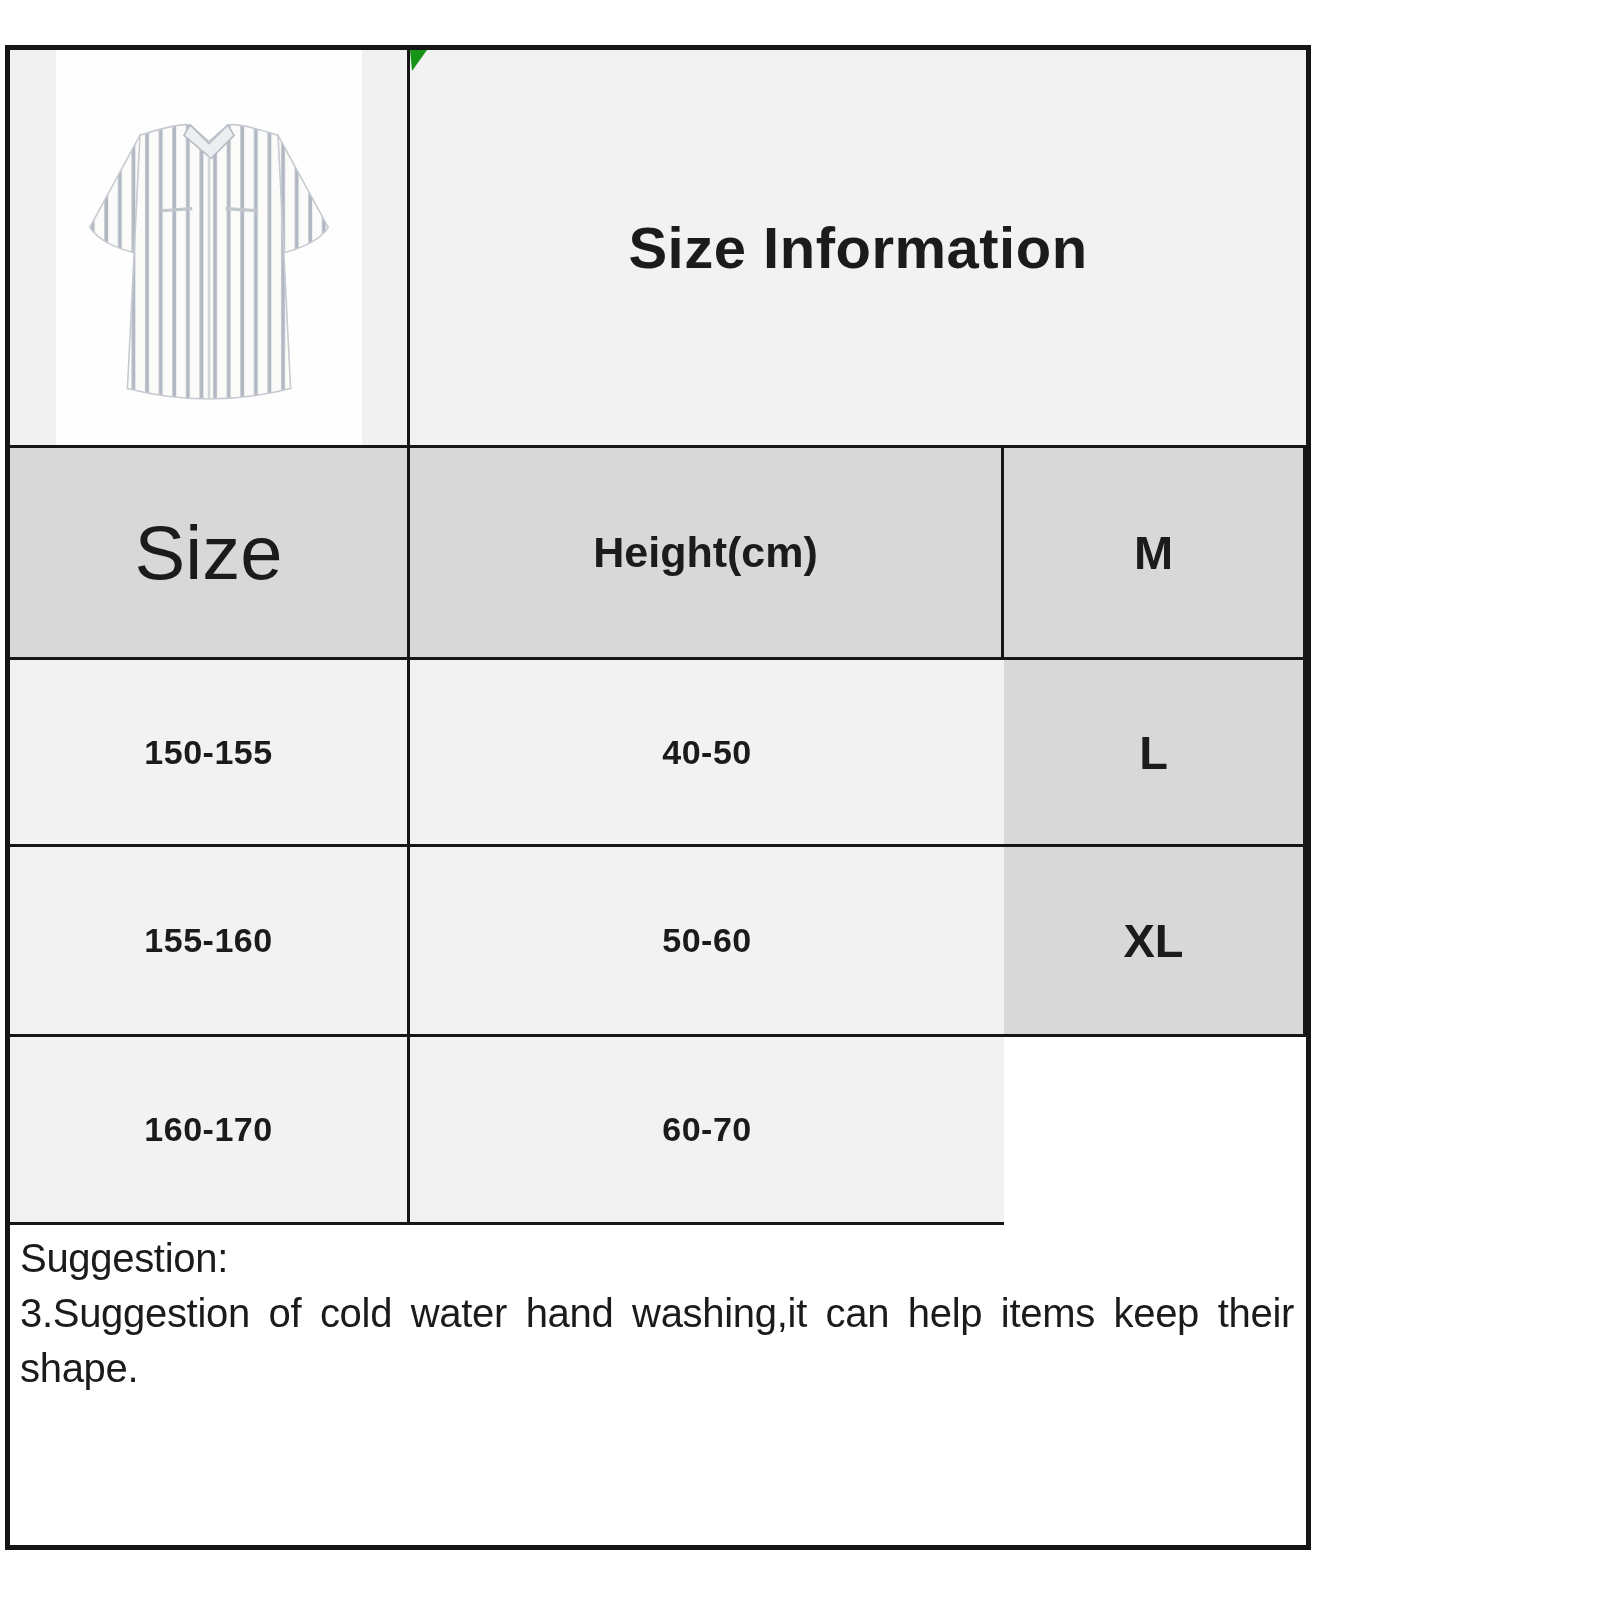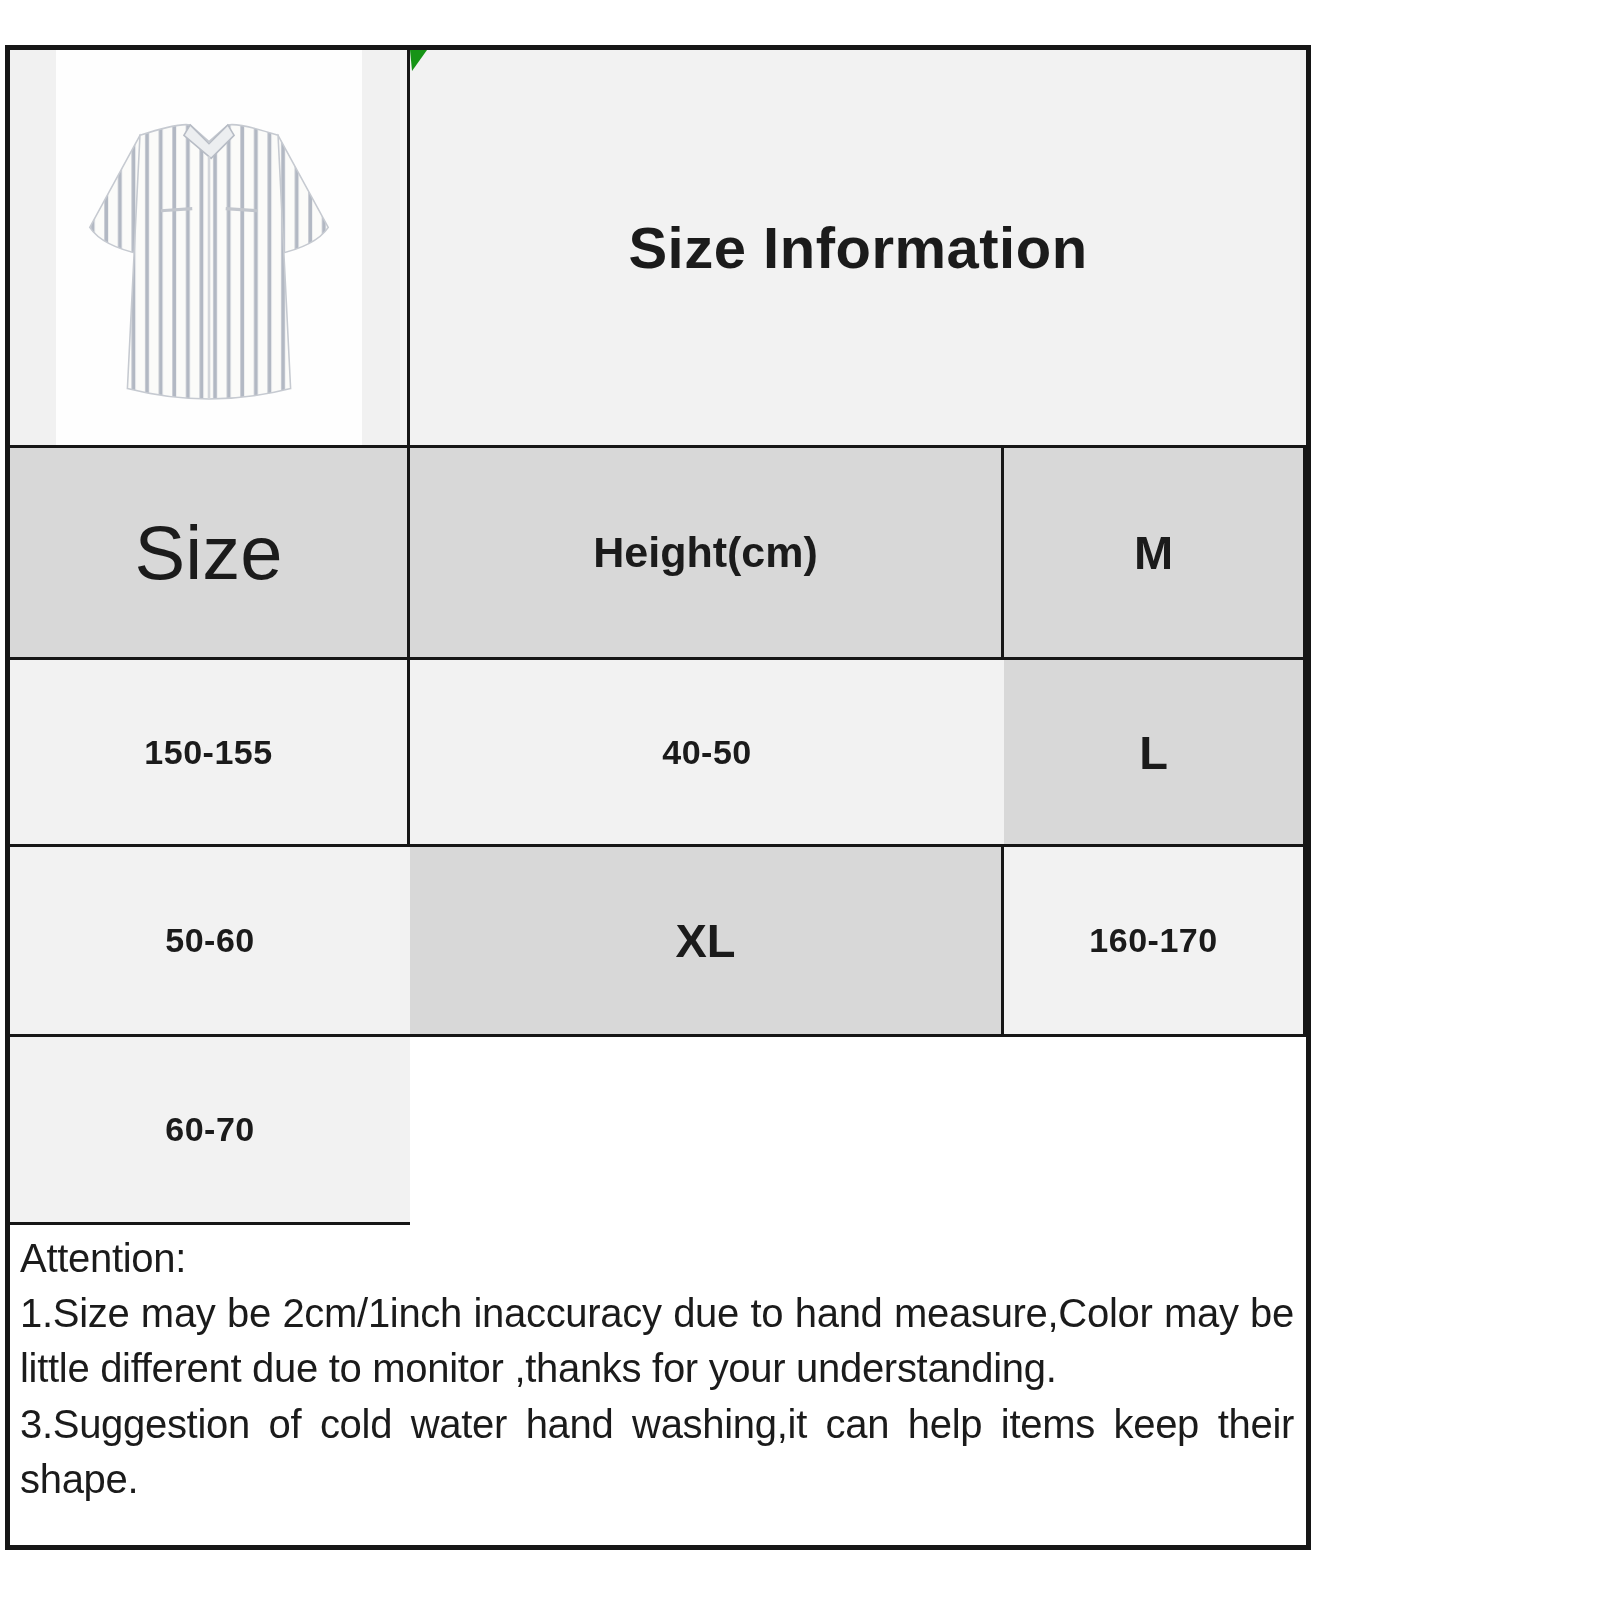--- a/index.html
+++ b/index.html
@@ -120,25 +120,25 @@
   </div>
 
   <div class="cell b-r b-b gray size-head">Size</div>
   <div class="cell b-r b-b gray col-head">Height(cm)</div>
 
   <div class="cell b-r b-b gray size-label">M</div>
   <div class="cell b-r b-b light value-text">150-155</div>
   <div class="cell b-b light value-text">40-50</div>
 
   <div class="cell b-r b-b gray size-label">L</div>
+  <div class="cell b-r b-b light value-text">155-160</div>
   <div class="cell b-b light value-text">50-60</div>
 
   <div class="cell b-r b-b gray size-label">XL</div>
   <div class="cell b-r b-b light value-text">160-170</div>
   <div class="cell b-b light value-text">60-70</div>
 
   <div class="attention">
-    <div>Attention:</div>
-    <p class="note">1.Size may be 2cm/1inch inaccuracy due to hand measure,Color may be little different due to monitor ,thanks for your understanding.</p>
+    <div>Suggestion:</div>
     <p class="note">3.Suggestion of cold water hand washing,it can help items keep their shape.</p>
   </div>
 
 </div>
 
 </body></html>

